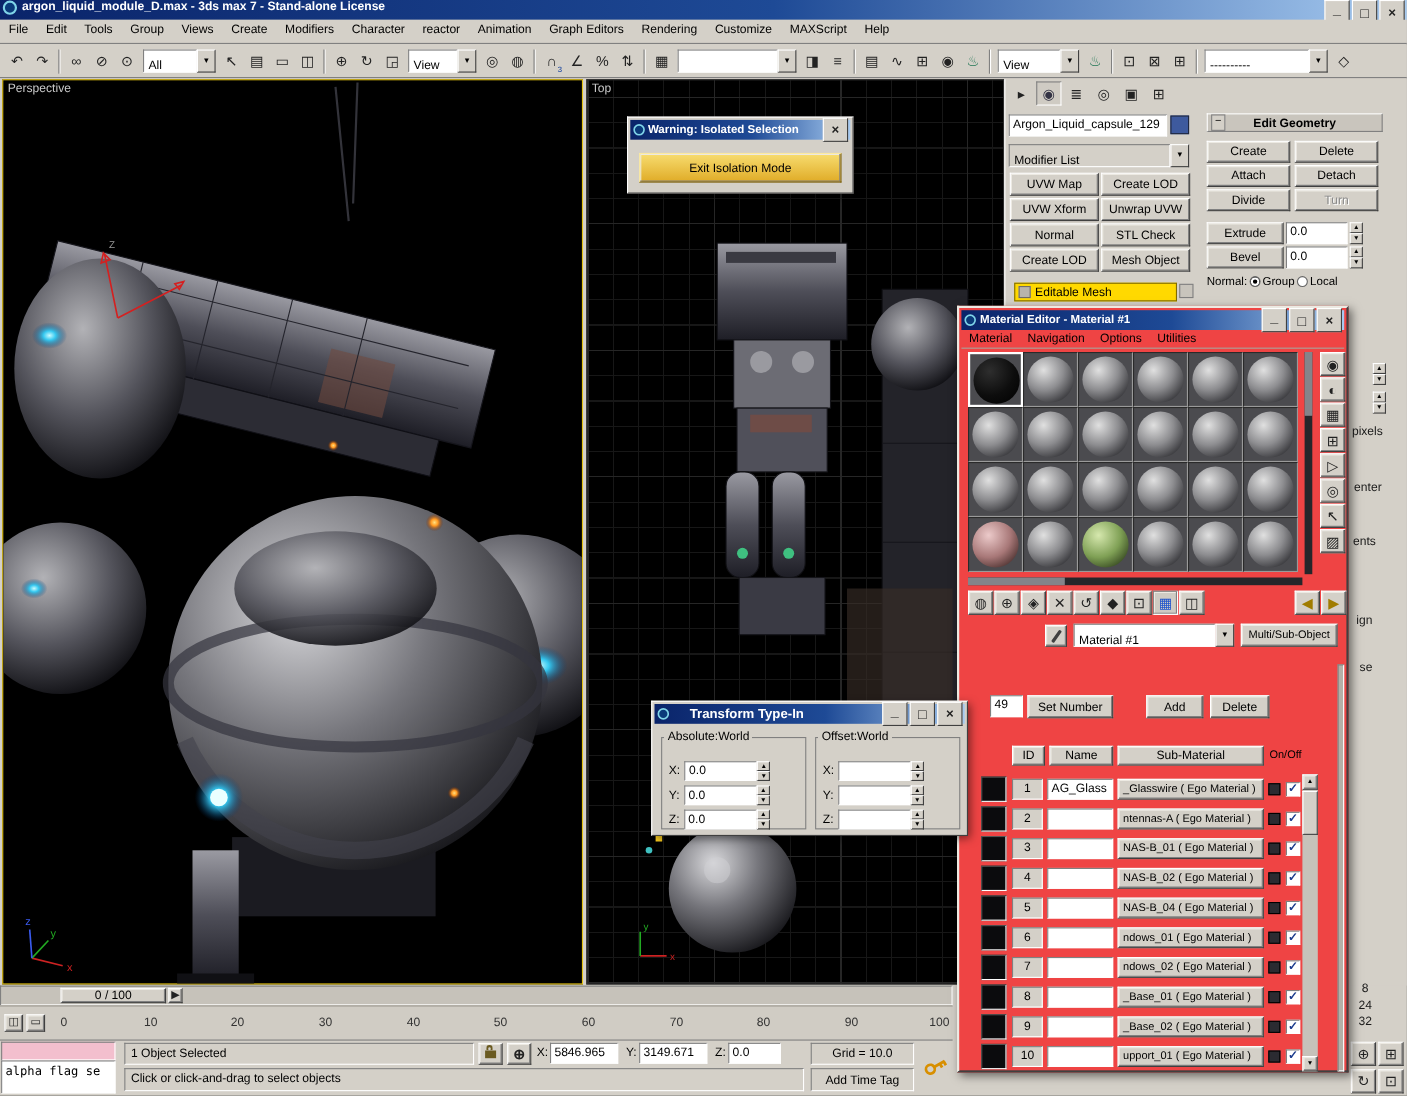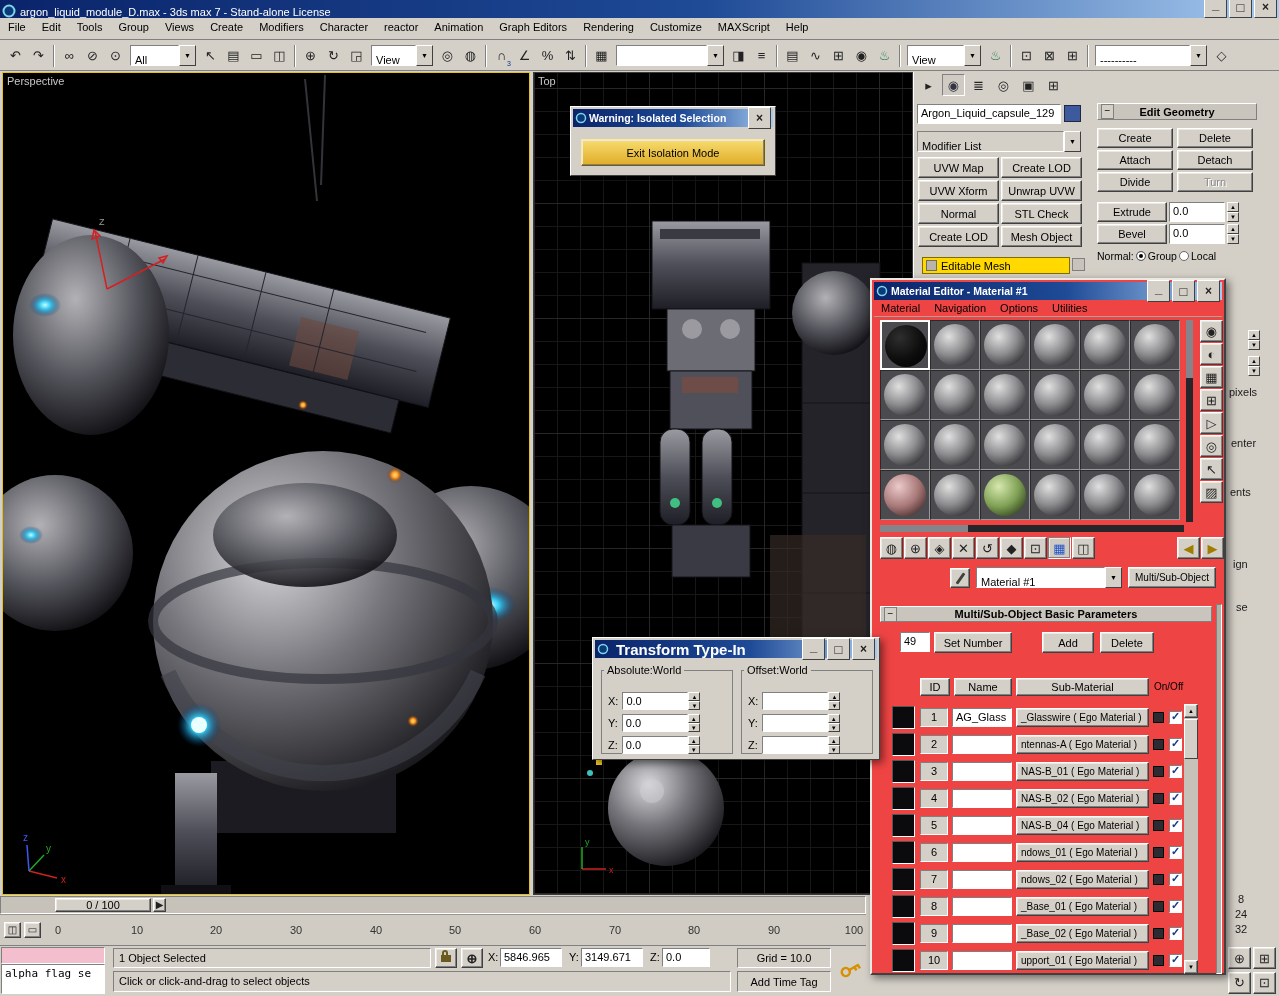--- a/index.html
+++ b/index.html
@@ -7,21 +7,21 @@
   #root{position:relative;width:1279px;height:996px;background:#d4d0c8;overflow:hidden}
 
   
   .raised{background:#d4d0c8;border:1px solid;border-color:#ffffff #404040 #404040 #ffffff}
   .sunken{background:#d4d0c8;border:1px solid;border-color:#808080 #ffffff #ffffff #808080}
   .field{background:#ffffff;border:1px solid;border-color:#808080 #ffffff #ffffff #808080;padding:2px 3px;overflow:hidden;white-space:nowrap}
   .btn{display:flex;align-items:center;justify-content:center;background:#d4d0c8;border:1px solid;border-color:#ffffff #404040 #404040 #ffffff;box-shadow:inset -1px -1px 0 #808080,inset 1px 1px 0 #ece9e2;font-size:11px;overflow:hidden;white-space:nowrap;cursor:default}
   .btn.disabled{color:#8a8a8a;text-shadow:1px 1px 0 #fff}
   .abs{position:absolute}
 
-  .titlebar{position:absolute;left:0;top:0;width:1279px;height:18px;background:linear-gradient(90deg,#0a246a 0%,#1e4a96 55%,#a6caf0 100%);display:flex;align-items:flex-end;color:#fff;font-weight:normal;padding:0 2px}
+  .titlebar{position:absolute;left:0;top:0;width:1279px;height:18px;background:linear-gradient(90deg,#0a246a 0%,#1e4a96 55%,#a6caf0 100%);display:flex;align-items:flex-start;color:#fff;font-weight:bold;padding:0 2px}
   .wb{width:16px;height:14px;margin-left:2px;display:flex;align-items:center;justify-content:center;background:#d4d0c8;border:1px solid;border-color:#fff #404040 #404040 #fff;color:#000;font-size:9px}
   .menubar{position:absolute;left:0;top:18px;width:1279px;height:22px;display:flex;background:#d4d0c8;border-bottom:1px solid #808080}
   .menu-item{padding:3px 8px;cursor:default}
 
   .toolbar{position:absolute;left:0;top:41px;width:1279px;height:30px;display:flex;align-items:center;background:#d4d0c8;border-bottom:1px solid #808080;padding:0 4px}
   .sep{width:2px;height:22px;border-left:1px solid #808080;border-right:1px solid #fff;margin:0 3px}
   .ic{position:relative;width:23px;height:22px;display:flex;align-items:center;justify-content:center;color:#222;flex:none}
   .ic::before{font-size:13px;line-height:1}
   .ic.small{width:17px;height:16px}.ic.small::before{font-size:10px}
   .ic.pressed{border:1px solid;border-color:#808080 #fff #fff #808080;background:#cfcbc3}
@@ -463,21 +463,21 @@
       <span class="wb ic ic-close"></span>
     </div>
     <div class="btn" style="position:absolute;left:10px;top:32px;width:184px;height:27px;background:linear-gradient(#f7dc6f,#e0ac28);border-color:#fbe9a0 #7a5c00 #7a5c00 #fbe9a0">Exit Isolation Mode</div>
   </div>
 
   <div class="abs raised float" style="left:592px;top:637px;width:288px;height:123px;z-index:50;background:#d4d0c8">
     <div class="dlg-title">
       <svg width="12" height="12">
           <circle cx="6" cy="6" r="4.5" fill="#0a3a7a" stroke="#7fd4e8" stroke-width="1.5"></circle>
         </svg>
-      <span style="margin-left:7px;font-size:15px">Transform Type-In</span>
+      <span style="margin-left:18px;font-size:12px">Transform Type-In</span>
       <span style="flex:1"></span>
       <span class="wb ic ic-min"></span>
       <span class="wb ic ic-max"></span>
       <span class="wb ic ic-close"></span>
     </div>
     <fieldset style="left:8px;top:26px;width:132px;height:90px">
       <legend>Absolute:World</legend>
       <div class="ttrow" style="left:6px;top:16px">
         <span>X:</span>
         <div class="field" style="width:66px;height:18px;margin-left:4px">0.0</div>
@@ -658,21 +658,20 @@
 
     <div style="position:absolute;left:78px;top:288px;width:20px;height:20px" class="btn">
       <span style="width:3px;height:13px;background:#404040;transform:rotate(35deg);border-radius:1px"></span>
     </div>
     <div class="combo" style="position:absolute;left:104px;top:287px;width:146px">
       <span class="val">Material #1</span>
       <span class="arr"></span>
     </div>
     <div class="btn" style="position:absolute;left:256px;top:287px;width:88px;height:21px;font-size:10px">Multi/Sub-Object</div>
 
-    <div class="rollout-h" style="position:absolute;left:8px;top:326px;width:332px;height:16px">Multi/Sub-Object Basic Parameters</div>
 
     <div class="field" style="position:absolute;left:28px;top:352px;width:30px;height:20px">49</div>
     <div class="btn" style="position:absolute;left:62px;top:352px;width:78px;height:21px">Set Number</div>
     <div class="btn" style="position:absolute;left:170px;top:352px;width:52px;height:21px">Add</div>
     <div class="btn" style="position:absolute;left:228px;top:352px;width:54px;height:21px">Delete</div>
 
     <div class="btn" style="position:absolute;left:48px;top:398px;width:30px;height:18px">ID</div>
     <div class="btn" style="position:absolute;left:82px;top:398px;width:58px;height:18px">Name</div>
     <div class="btn" style="position:absolute;left:144px;top:398px;width:133px;height:18px">Sub-Material</div>
     <span style="position:absolute;left:282px;top:401px;font-size:10px">On/Off</span>

